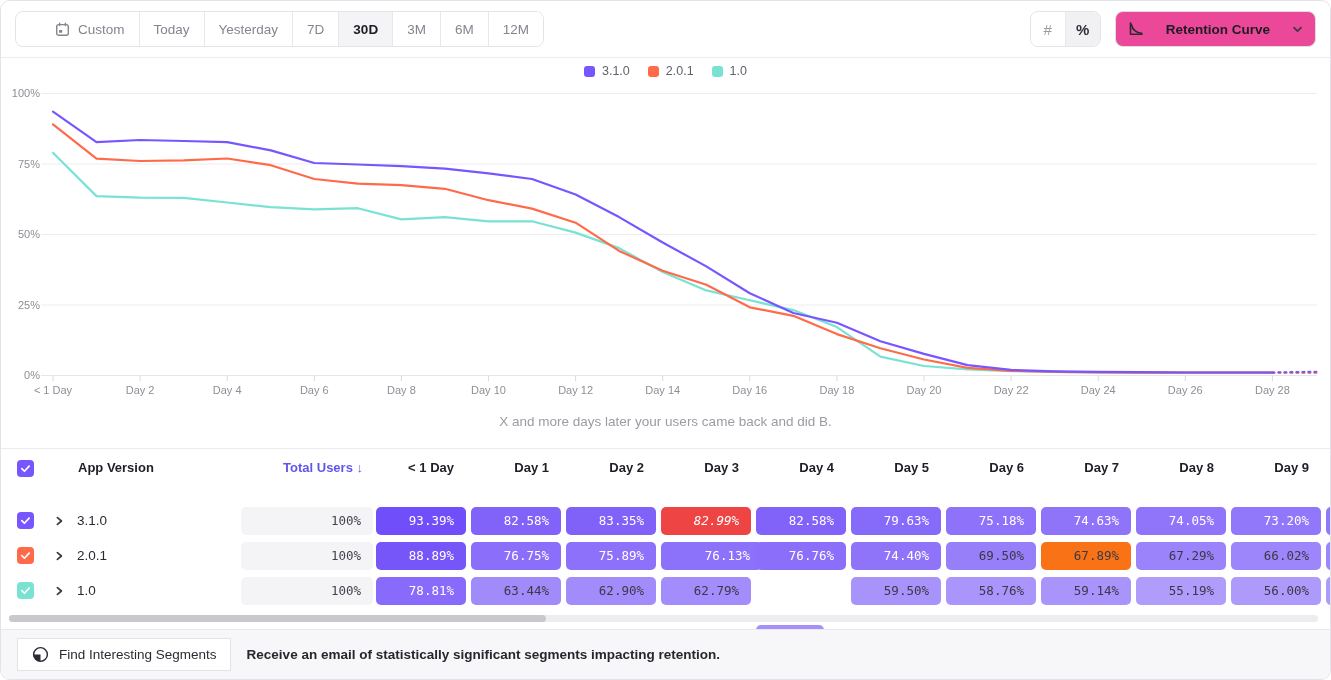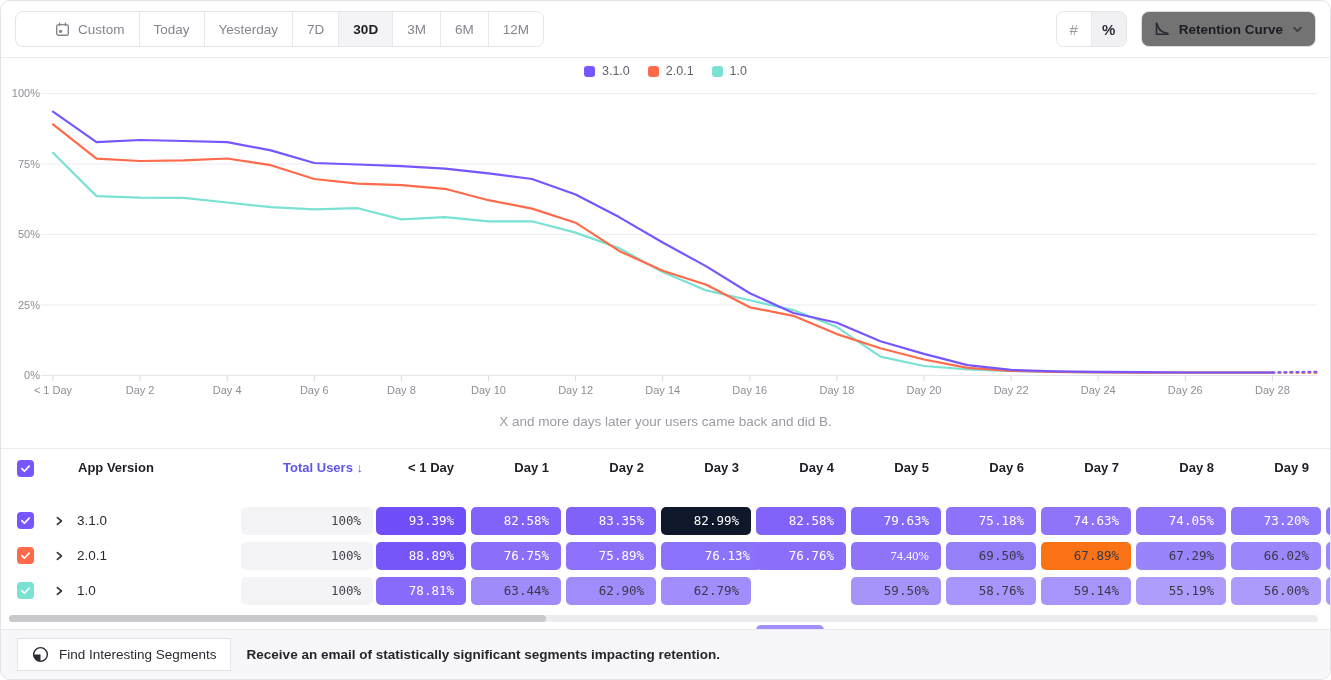--- a/index.html
+++ b/index.html
@@ -13,21 +13,21 @@
   .seg{display:flex;align-items:center;gap:8px;padding:0 14px;font-size:13.5px;color:#85858f;
        background:#fff;border-right:1px solid #e8e8ec;cursor:pointer;white-space:nowrap;}
   .seg:last-child{border-right:none;}
   .seg.active{background:#f4f4f6;color:#1c1c24;font-weight:700;}
   .toolbar-right{display:flex;align-items:center;gap:14px;}
   .numfmt{display:flex;height:34px;border:1px solid #e3e3e8;border-radius:8px;overflow:hidden;}
   .nf{width:34px;display:flex;align-items:center;justify-content:center;font-size:15px;
       color:#9a9aa1;background:#fff;cursor:pointer;}
   .nf + .nf{border-left:1px solid #e8e8ec;}
   .nf.active{background:#f1f1f4;color:#2e2e38;font-weight:700;}
-  .chart-type{display:flex;align-items:center;gap:9px;height:34px;padding:0 12px;background:#737373;
+  .chart-type{display:flex;align-items:center;gap:22px;height:34px;padding:0 12px;background:#ec4899;
               border:1px solid #dcdce2;border-radius:8px;font-size:13.5px;font-weight:700;color:#1c1c24;cursor:pointer;}
   
   .legend{position:absolute;top:63px;left:0;right:0;display:flex;justify-content:center;gap:18px;}
   .legend-item{display:flex;align-items:center;gap:7px;font-size:12.5px;color:#62626e;cursor:pointer;}
   .legend-swatch{width:11px;height:11px;border-radius:3px;}
   svg.chart{position:absolute;left:0;top:0;width:1331px;height:440px;}
   .caption{position:absolute;top:413px;left:0;right:0;text-align:center;font-size:13.5px;color:#9b9ba4;}
   
   .table-sep{position:absolute;top:447px;left:0;right:0;border-top:1px solid #ececf0;}
   .checkbox{position:absolute;width:17px;height:17px;border-radius:4px;display:flex;align-items:center;
@@ -205,21 +205,21 @@
       <div class="chev" style="left: 52px; top: 514px;">
         <svg width="12" height="12" viewBox="0 0 12 12" fill="none">
           <path d="M4.4 2.6 L8.4 6 L4.4 9.4" stroke="#3a3a44" stroke-width="1.7" stroke-linecap="round" stroke-linejoin="round"></path>
         </svg>
       </div>
       <div class="version-label" style="left: 76px; top: 506px;">3.1.0</div>
       <div class="total-cell" style="left: 240px; top: 506px; width: 132px;">100%</div>
       <div class="val-cell" style="left: 375px; top: 506px; width: 90px; background: rgb(112, 78, 249); color: rgb(255, 255, 255);">93.39%</div>
       <div class="val-cell" style="left: 470px; top: 506px; width: 90px; background: rgb(129, 99, 249); color: rgb(255, 255, 255);">82.58%</div>
       <div class="val-cell" style="left: 565px; top: 506px; width: 90px; background: rgb(128, 98, 249); color: rgb(255, 255, 255);">83.35%</div>
-      <div class="val-cell" style="left: 660px; top: 506px; width: 90px; background: #0f172a; color: rgb(255, 255, 255);">82.99%</div>
+      <div class="val-cell" style="left: 660px; top: 506px; width: 90px; background: #ef4444; color: rgb(255, 255, 255); font-style: italic;">82.99%</div>
       <div class="val-cell" style="left: 755px; top: 506px; width: 90px; background: rgb(129, 99, 249); color: rgb(255, 255, 255);">82.58%</div>
       <div class="val-cell" style="left: 850px; top: 506px; width: 90px; background: rgb(134, 106, 250); color: rgb(255, 255, 255);">79.63%</div>
       <div class="val-cell" style="left: 945px; top: 506px; width: 90px; background: rgb(142, 115, 250); color: rgb(255, 255, 255);">75.18%</div>
       <div class="val-cell" style="left: 1040px; top: 506px; width: 90px; background: rgb(143, 116, 250); color: rgb(255, 255, 255);">74.63%</div>
       <div class="val-cell" style="left: 1135px; top: 506px; width: 90px; background: rgb(144, 117, 250); color: rgb(255, 255, 255);">74.05%</div>
       <div class="val-cell" style="left: 1230px; top: 506px; width: 90px; background: rgb(145, 119, 250); color: rgb(255, 255, 255); padding-left: 6px;">73.20%</div>
       <div class="val-cell" style="left: 1325px; top: 506px; width: 90px; background: rgb(145, 119, 250);"></div>
       <div class="checkbox" style="left: 16px; top: 546px; background: rgb(255, 107, 74);">
         <svg width="11" height="11" viewBox="0 0 12 12" fill="none">
           <path d="M2 6.2 L4.8 9 L10 3.4" stroke="#fff" stroke-width="1.8" stroke-linecap="round" stroke-linejoin="round"></path>
@@ -230,21 +230,21 @@
           <path d="M4.4 2.6 L8.4 6 L4.4 9.4" stroke="#3a3a44" stroke-width="1.7" stroke-linecap="round" stroke-linejoin="round"></path>
         </svg>
       </div>
       <div class="version-label" style="left: 76px; top: 541px;">2.0.1</div>
       <div class="total-cell" style="left: 240px; top: 541px; width: 132px;">100%</div>
       <div class="val-cell" style="left: 375px; top: 541px; width: 90px; background: rgb(119, 86, 249); color: rgb(255, 255, 255);">88.89%</div>
       <div class="val-cell" style="left: 470px; top: 541px; width: 90px; background: rgb(139, 111, 250); color: rgb(255, 255, 255);">76.75%</div>
       <div class="val-cell" style="left: 565px; top: 541px; width: 90px; background: rgb(141, 113, 250); color: rgb(255, 255, 255);">75.89%</div>
       <div class="val-cell" style="left: 660px; top: 541px; width: 101px; background: rgb(140, 113, 250); color: #ffffff;">76.13%</div>
       <div class="val-cell" style="left: 755px; top: 541px; width: 90px; background: rgb(139, 111, 250); color: rgb(255, 255, 255);">76.76%</div>
-      <div class="val-cell" style="left: 850px; top: 541px; width: 90px; background: rgb(143, 116, 250); color: rgb(255, 255, 255); font-family: Liberation Serif, serif;">74.40%</div>
+      <div class="val-cell" style="left: 850px; top: 541px; width: 90px; background: rgb(143, 116, 250); color: rgb(255, 255, 255);">74.40%</div>
       <div class="val-cell" style="left: 945px; top: 541px; width: 90px; background: rgb(151, 127, 250); color: rgb(58, 57, 71);">69.50%</div>
       <div class="val-cell" style="left: 1040px; top: 541px; width: 90px; background: #f97316; color: rgb(58, 57, 71);">67.89%</div>
       <div class="val-cell" style="left: 1135px; top: 541px; width: 90px; background: rgb(155, 131, 251); color: rgb(58, 57, 71);">67.29%</div>
       <div class="val-cell" style="left: 1230px; top: 541px; width: 90px; background: rgb(157, 134, 251); color: rgb(58, 57, 71);">66.02%</div>
       <div class="val-cell" style="left: 1325px; top: 541px; width: 90px; background: rgb(157, 134, 251);"></div>
       <div class="checkbox" style="left: 16px; top: 581px; background: rgb(121, 226, 211);">
         <svg width="11" height="11" viewBox="0 0 12 12" fill="none">
           <path d="M2 6.2 L4.8 9 L10 3.4" stroke="#fff" stroke-width="1.8" stroke-linecap="round" stroke-linejoin="round"></path>
         </svg>
       </div>

